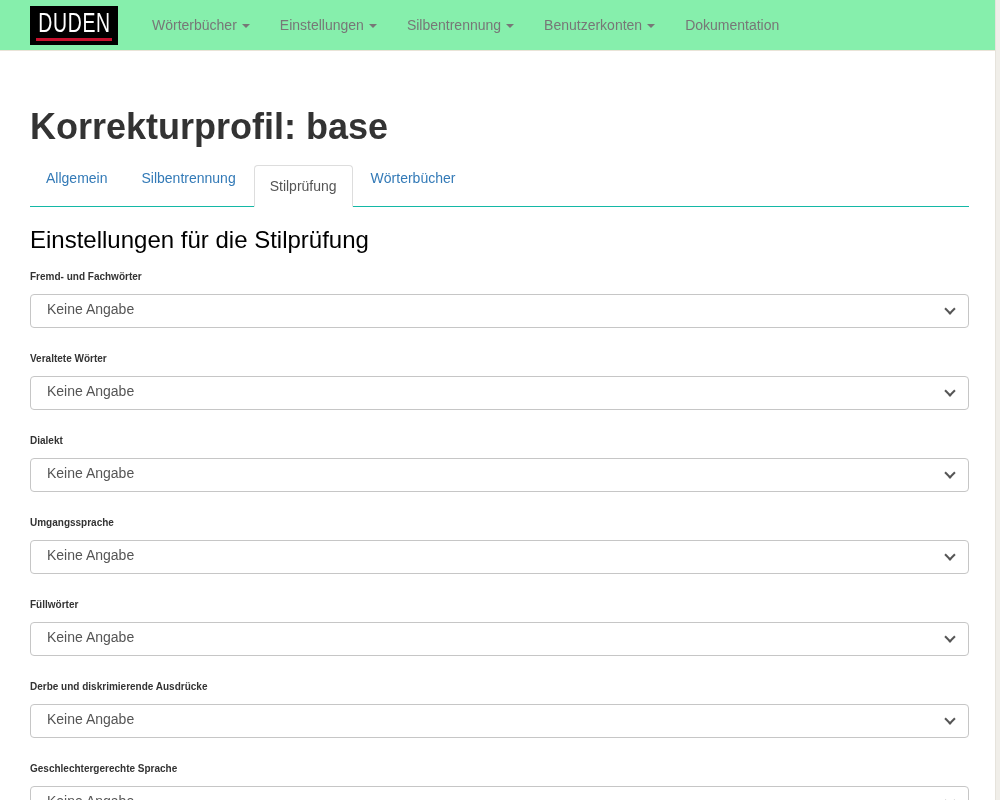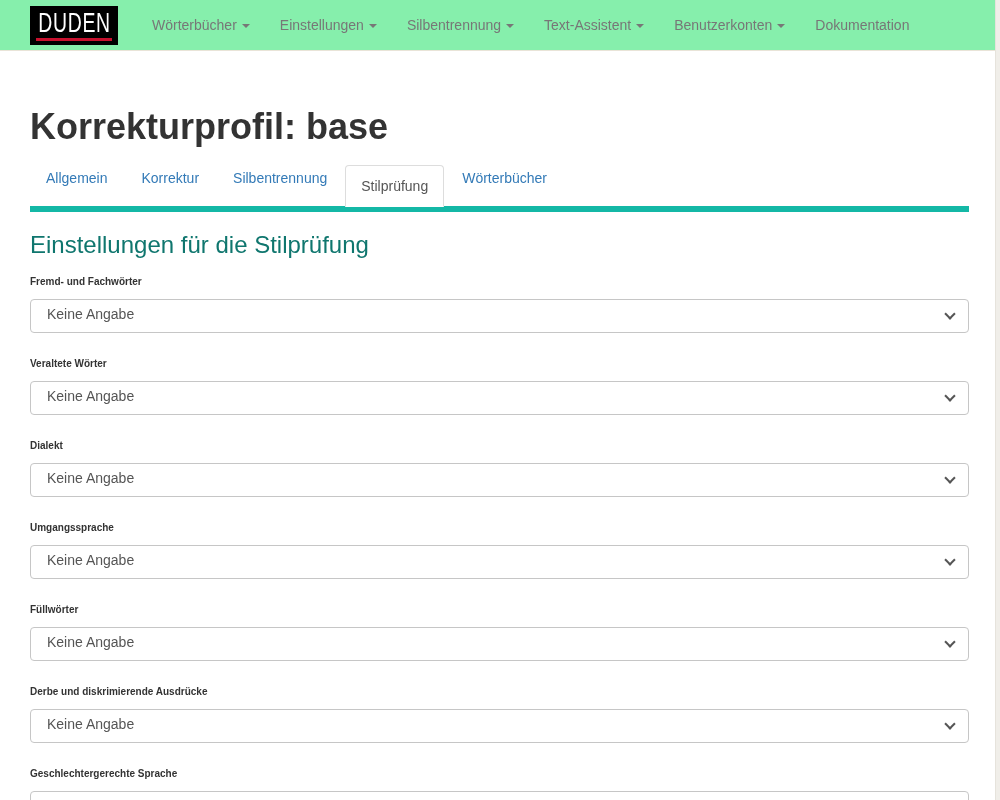--- a/index.html
+++ b/index.html
@@ -44,34 +44,34 @@
 
   
   .main { width: 995px; padding: 0 26px 0 30px; }
 
   h1.page-title {
     font-size: 36px; font-weight: 700; line-height: 1.1; color: #333;
     margin-top: 56px; margin-bottom: 10px;
   }
 
   ul.nav-tabs {
-    display: flex; list-style: none; border-bottom: 6px solid #14b8a6; margin-top: 0;
+    display: flex; list-style: none; border-bottom: 1px solid #14b8a6; margin-top: 0;
   }
   .nav-tabs li { margin-bottom: -1px; margin-right: 2px; }
   .nav-tabs a {
     display: block; padding: 10px 15px; line-height: 20px; border-radius: 4px 4px 0 0;
     border: 1px solid transparent; color: #337AB7; text-decoration: none; cursor: pointer;
     white-space: nowrap;
   }
   .nav-tabs li.active a {
     color: #555; background: #fff; border-color: #ddd #ddd transparent; cursor: default; margin-top: 8px;
   }
 
   h3.section-title {
-    font-size: 24px; font-weight: 500; line-height: 1.1; color: #0f766e;
+    font-size: 24px; font-weight: 500; line-height: 1.1; color: #000000;
     margin-top: 20px; margin-bottom: 14px;
   }
 
   .form-group { margin-bottom: 21px; }
   .form-group label {
     display: inline-block; font-weight: 700; font-size: 10px; line-height: 20px;
     color: #333; margin-bottom: 7px;
   }
   .select-wrap { position: relative; }
   select.form-control {
@@ -92,40 +92,36 @@
 
 <nav class="navbar">
   <div class="brand">
     <span class="brand-text">DUDEN</span>
     <span class="brand-bar"></span>
   </div>
   <div class="nav-items">
     <a class="nav-link"><span>Wörterbücher</span><span class="caret"></span></a>
     <a class="nav-link"><span>Einstellungen</span><span class="caret"></span></a>
     <a class="nav-link"><span>Silbentrennung</span><span class="caret"></span></a>
-    <a class="nav-link"><span>Text-Assistent</span><span class="caret"></span></a>
     <a class="nav-link"><span>Benutzerkonten</span><span class="caret"></span></a>
     <a class="nav-link"><span>Dokumentation</span></a>
   </div>
 </nav>
 
 <div class="scrollbar-track"></div>
 
 <main class="main">
 
   <h1 class="page-title">Korrekturprofil: base</h1>
 
   <ul class="nav-tabs">
     <li>
         <a>Allgemein</a>
       </li>
     <li>
-        <a>Korrektur</a>
-      </li>
-    <li>
         <a>Silbentrennung</a>
       </li>
     <li class="active">
         <a>Stilprüfung</a>
       </li>
     <li>
         <a>Wörterbücher</a>
       </li>
   </ul>
 

